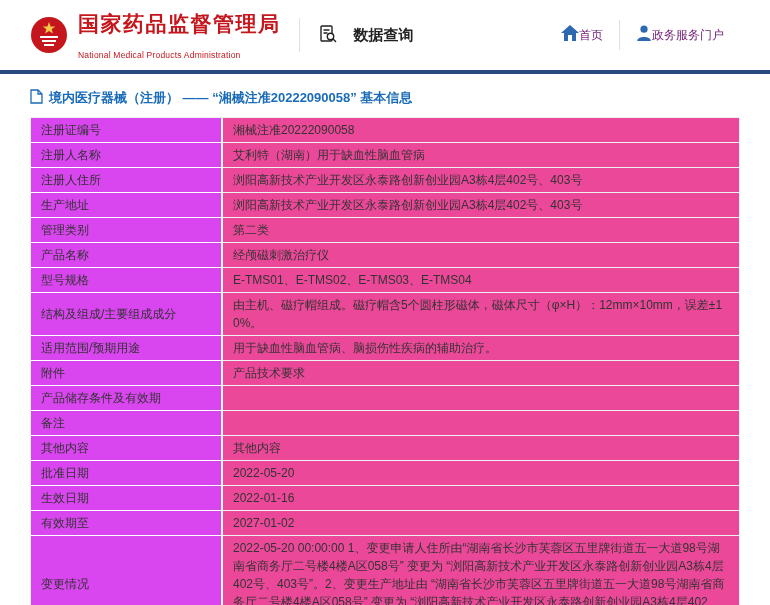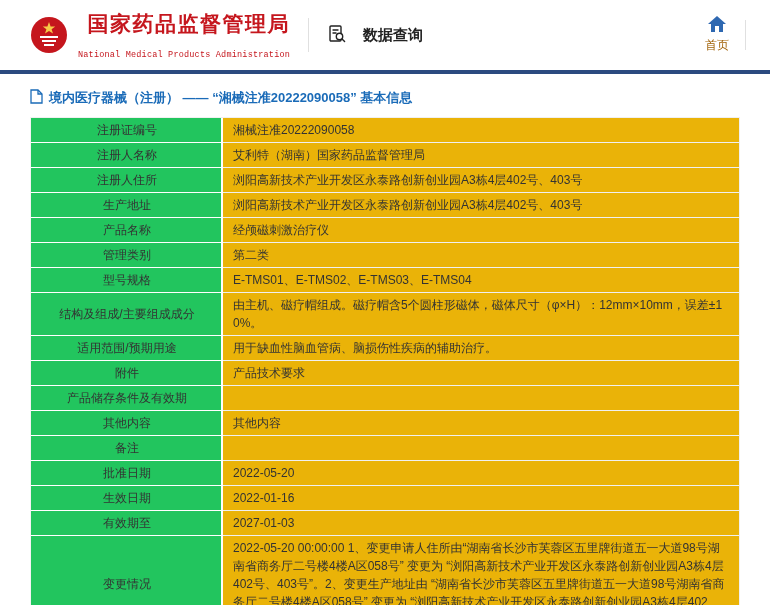--- a/index.html
+++ b/index.html
@@ -5,56 +5,56 @@
   * { box-sizing: border-box; margin: 0; padding: 0; }
   html,body { background:#fff; }
   body {
     width: 770px; min-height: 605px;
     font-family: "Liberation Sans", "DejaVu Sans", sans-serif;
     color: #333;
   }
   
   .header {
     display: flex; align-items: center;
-    height: 70px; padding: 8px 24px 8px 30px; text-align: right;
+    height: 70px; padding: 8px 30px 8px 30px;
   }
   .emblem { width: 38px; height: 38px; margin-right: 10px; flex: 0 0 auto; }
   .agency { display: flex; flex-direction: column; justify-content: center; }
   .agency-name { color: #c5161d; font-size: 21px; font-weight: bold; letter-spacing: 1.5px; }
-  .agency-en { color: #c5161d; font-size: 8.5px; margin-top: 12px; letter-spacing: 0.2px; font-family: Liberation Mono, monospace; }
+  .agency-en { color: #c5161d; font-size: 8.5px; margin-top: 12px; letter-spacing: 0.2px; }
   .vdiv { width: 1px; height: 34px; background: #e0e0e0; margin: 0 18px; }
   .data-query { display: flex; align-items: center; gap: 16px; font-size: 15px; font-weight: bold; color: #222; cursor: pointer; }
   .header-right { margin-left: auto; display: flex; align-items: center; }
   .nav-item {
-    display: flex; flex-direction: column; align-items: center;
-    font-size: 12px; color: #a16207; padding: 0 16px; cursor: pointer; white-space: nowrap;
+    display: flex; flex-direction: row; align-items: center;
+    font-size: 12px; color: #701a75; padding: 0 16px; cursor: pointer; white-space: nowrap;
   }
   .nav-item svg { margin-bottom: 5px; }
   .vdiv-sm { width: 1px; height: 30px; background: #e0e0e0; }
   .navy-bar { height: 4px; background: #2b4a7f; }
   
   .page-title-row {
     display: flex; align-items: center; gap: 6px;
     padding: 15px 30px 10px 30px;
     color: #1a6bb8; font-size: 13px; font-weight: bold;
   }
   
   .table-wrap { padding: 0 30px 16px 30px; }
   table.info-table {
     width: 100%; border-collapse: separate; border-spacing: 0;
     font-size: 12px;
     border-top: 1px solid #f0f0f0; border-left: 1px solid #f4f4f4;
   }
   .info-table td { height: 24px; padding: 3px 10px; line-height: 1.5; vertical-align: middle; }
   .info-table td.cell-label {
-    background: #22c55e; width: 192px; text-align: center; color: #333;
+    background: #d946ef; width: 192px; text-align: left; color: #333;
     border-bottom: 1px solid #fff; border-right: 2px solid #fff; padding-right: 8px;
   }
   .info-table td.cell-value {
-    background: #eab308; color: #333; text-align: left;
+    background: #ec4899; color: #333; text-align: left;
     border-bottom: 1px solid #f0f0f0; border-right: 1px solid #f0f0f0;
     word-break: break-all;
   }
 </style>
 </head>
 <body>
 
 <div class="header">
   <span class="emblem">
     <svg width="38" height="38" viewBox="0 0 38 38">
@@ -83,20 +83,27 @@
     <span>数据查询</span>
   </div>
   <div class="header-right">
     <div class="nav-item">
       <svg width="18" height="16" viewBox="0 0 18 16">
         <path d="M9 0 L18 8 H15 V16 H11 V10 H7 V16 H3 V8 H0 Z" fill="#2e68b1"></path>
       </svg>
       <span>首页</span>
     </div>
     <div class="vdiv-sm"></div>
+    <div class="nav-item">
+      <svg width="16" height="16" viewBox="0 0 16 16">
+        <circle cx="8" cy="4.2" r="3.6" fill="#2e68b1"></circle>
+        <path d="M1.2 16 C1.2 10.8 14.8 10.8 14.8 16 Z" fill="#2e68b1"></path>
+      </svg>
+      <span>政务服务门户</span>
+    </div>
   </div>
 </div>
 <div class="navy-bar"></div>
 
 <div class="page-title-row">
   <span>
     <svg width="13" height="15" viewBox="0 0 13 15" fill="none" stroke="#1a6bb8" stroke-width="1.3">
       <path d="M1 1 h7 l4 4 v9 h-11 z"></path>
       <path d="M8 1 v4 h4"></path>
     </svg>
@@ -106,37 +113,37 @@
 
 <div class="table-wrap">
   <table class="info-table">
     <tbody>
         <tr>
           <td class="cell-label">注册证编号</td>
           <td class="cell-value">湘械注准20222090058</td>
         </tr>
         <tr>
           <td class="cell-label">注册人名称</td>
-          <td class="cell-value">艾利特（湖南）国家药品监督管理局</td>
+          <td class="cell-value">艾利特（湖南）用于缺血性脑血管病</td>
         </tr>
         <tr>
           <td class="cell-label">注册人住所</td>
           <td class="cell-value">浏阳高新技术产业开发区永泰路创新创业园A3栋4层402号、403号</td>
         </tr>
         <tr>
           <td class="cell-label">生产地址</td>
           <td class="cell-value">浏阳高新技术产业开发区永泰路创新创业园A3栋4层402号、403号</td>
         </tr>
         <tr>
+          <td class="cell-label">管理类别</td>
+          <td class="cell-value">第二类</td>
+        </tr>
+        <tr>
           <td class="cell-label">产品名称</td>
           <td class="cell-value">经颅磁刺激治疗仪</td>
-        </tr>
-        <tr>
-          <td class="cell-label">管理类别</td>
-          <td class="cell-value">第二类</td>
         </tr>
         <tr>
           <td class="cell-label">型号规格</td>
           <td class="cell-value">E-TMS01、E-TMS02、E-TMS03、E-TMS04</td>
         </tr>
         <tr>
           <td class="cell-label">结构及组成/主要组成成分</td>
           <td class="cell-value">由主机、磁疗帽组成。磁疗帽含5个圆柱形磁体，磁体尺寸（φ×H）：12mm×10mm，误差±10%。</td>
         </tr>
         <tr>
@@ -145,38 +152,38 @@
         </tr>
         <tr>
           <td class="cell-label">附件</td>
           <td class="cell-value">产品技术要求</td>
         </tr>
         <tr>
           <td class="cell-label">产品储存条件及有效期</td>
           <td class="cell-value"></td>
         </tr>
         <tr>
+          <td class="cell-label">备注</td>
+          <td class="cell-value"></td>
+        </tr>
+        <tr>
           <td class="cell-label">其他内容</td>
           <td class="cell-value">其他内容</td>
-        </tr>
-        <tr>
-          <td class="cell-label">备注</td>
-          <td class="cell-value"></td>
         </tr>
         <tr>
           <td class="cell-label">批准日期</td>
           <td class="cell-value">2022-05-20</td>
         </tr>
         <tr>
           <td class="cell-label">生效日期</td>
           <td class="cell-value">2022-01-16</td>
         </tr>
         <tr>
           <td class="cell-label">有效期至</td>
-          <td class="cell-value">2027-01-03</td>
+          <td class="cell-value">2027-01-02</td>
         </tr>
         <tr>
           <td class="cell-label">变更情况</td>
           <td class="cell-value">2022-05-20 00:00:00 1、变更申请人住所由“湖南省长沙市芙蓉区五里牌街道五一大道98号湖南省商务厅二号楼4楼A区058号” 变更为 “浏阳高新技术产业开发区永泰路创新创业园A3栋4层402号、403号”。2、变更生产地址由 “湖南省长沙市芙蓉区五里牌街道五一大道98号湖南省商务厅二号楼4楼A区058号” 变更为 “浏阳高新技术产业开发区永泰路创新创业园A3栋4层402号、403号”</td>
         </tr>
       </tbody>
   </table>
 </div>
 
 </body></html>

